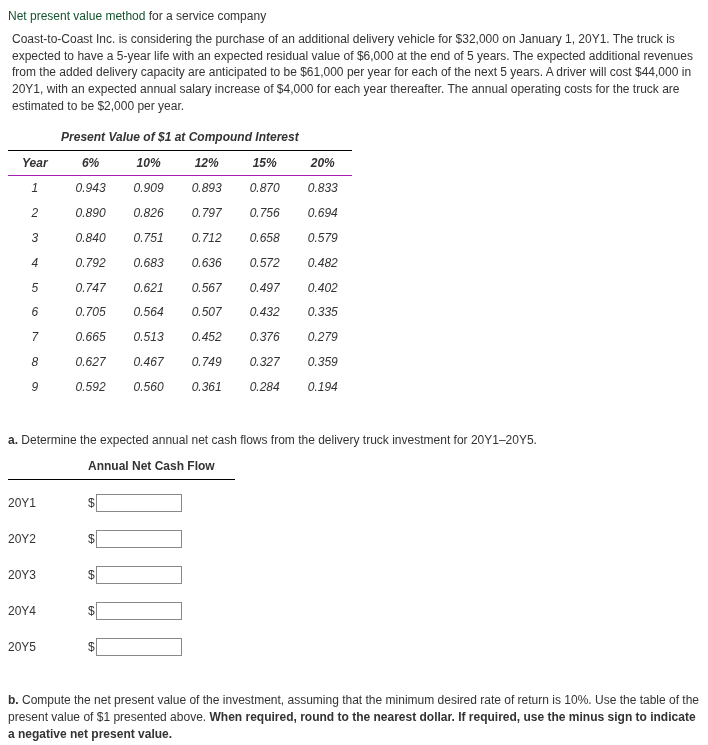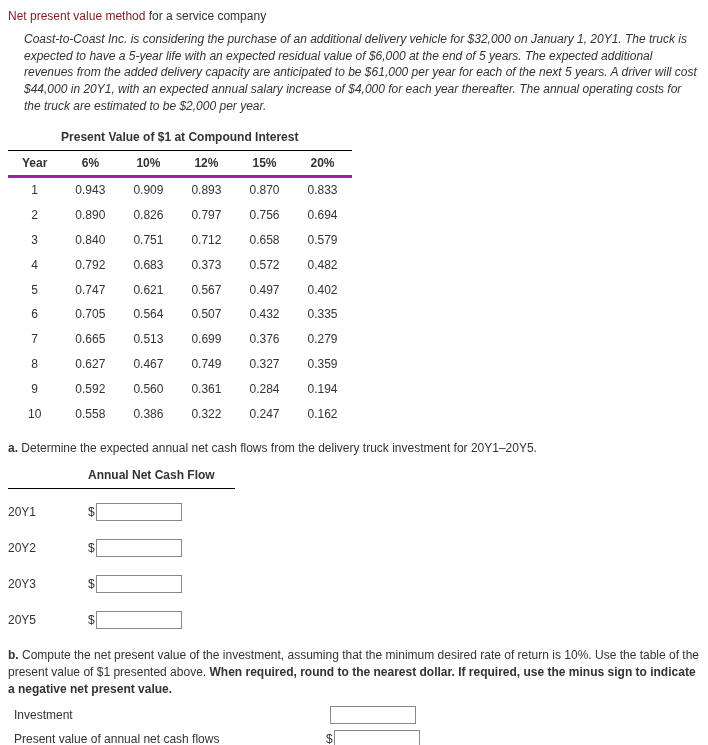--- a/index.html
+++ b/index.html
@@ -5,28 +5,28 @@
   body {
     font-family: Arial, Helvetica, sans-serif;
     font-size: 12px;
     color: #333;
     margin: 0;
     padding: 8px;
     width: 708px;
     box-sizing: border-box;
     line-height: 1.4;
   }
-  .title-link { color: #7f1d1d; }
-  .para { margin: 6px 0 10px 16px; font-style: italic; }
-  .pv-table { border-collapse: collapse; margin: 6px 0 14px 0; }
+  .title-link { color: #14532d; }
+  .para { margin: 6px 0 10px 4px; }
+  .pv-table { border-collapse: collapse; margin: 6px 0 14px 0; font-style: italic; }
   .pv-table th, .pv-table td { padding: 4px 14px; text-align: center; }
-  .pv-table thead tr.header-row th { border-bottom: 3px solid #a21caf; }
+  .pv-table thead tr.header-row th { border-bottom: 1px solid #a21caf; }
   .pv-table tbody td { border-top: none; }
   .pv-caption { font-weight: bold; text-align: center; padding: 4px 0; border-bottom:1px solid #000; }
-  .section-q { margin: 14px 0 6px 0; }
+  .section-q { margin: 32px 0 6px 0; }
   .bold { font-weight: bold; }
   .cf-table { border-collapse: collapse; margin: 4px 0 10px 0; }
   .cf-table th { font-weight: bold; padding: 4px 20px 4px 0; border-bottom:1px solid #000; text-align:left;}
   .cf-table td { padding: 14px 20px 4px 0; margin-top: 46px; }
   .cf-table td.year-cell { width: 60px; }
   .money-wrap { white-space: nowrap; }
   .dollar { margin-right: 1px; }
   input.amount { width: 80px; height: 16px; border:1px solid #888; font-size:12px; padding:0 2px; }
   .npv-table { border-collapse: collapse; margin: 6px 0 10px 0; }
   .npv-table td { padding: 3px 6px; }
@@ -78,21 +78,21 @@
         <td>0.840</td>
         <td>0.751</td>
         <td>0.712</td>
         <td>0.658</td>
         <td>0.579</td>
       </tr>
       <tr>
         <td>4</td>
         <td>0.792</td>
         <td>0.683</td>
-        <td>0.373</td>
+        <td>0.636</td>
         <td>0.572</td>
         <td>0.482</td>
       </tr>
       <tr>
         <td>5</td>
         <td>0.747</td>
         <td>0.621</td>
         <td>0.567</td>
         <td>0.497</td>
         <td>0.402</td>
@@ -102,47 +102,39 @@
         <td>0.705</td>
         <td>0.564</td>
         <td>0.507</td>
         <td>0.432</td>
         <td>0.335</td>
       </tr>
       <tr>
         <td>7</td>
         <td>0.665</td>
         <td>0.513</td>
-        <td>0.699</td>
+        <td>0.452</td>
         <td>0.376</td>
         <td>0.279</td>
       </tr>
       <tr>
         <td>8</td>
         <td>0.627</td>
         <td>0.467</td>
         <td>0.749</td>
         <td>0.327</td>
         <td>0.359</td>
       </tr>
       <tr>
         <td>9</td>
         <td>0.592</td>
         <td>0.560</td>
         <td>0.361</td>
         <td>0.284</td>
         <td>0.194</td>
-      </tr>
-      <tr>
-        <td>10</td>
-        <td>0.558</td>
-        <td>0.386</td>
-        <td>0.322</td>
-        <td>0.247</td>
-        <td>0.162</td>
       </tr>
     </tbody>
 </table>
 
 <div class="section-q">
   <span class="bold">a.</span><span> Determine the expected annual net cash flows from the delivery truck investment for 20Y1–20Y5.</span>
 </div>
 
 <table class="cf-table">
   <thead>
@@ -155,20 +147,24 @@
       <tr>
         <td class="year-cell">20Y1</td>
         <td><span class="money-wrap"><span class="dollar">$</span><input class="amount" style=""></span></td>
       </tr>
       <tr>
         <td class="year-cell">20Y2</td>
         <td><span class="money-wrap"><span class="dollar">$</span><input class="amount" style=""></span></td>
       </tr>
       <tr>
         <td class="year-cell">20Y3</td>
+        <td><span class="money-wrap"><span class="dollar">$</span><input class="amount" style=""></span></td>
+      </tr>
+      <tr>
+        <td class="year-cell">20Y4</td>
         <td><span class="money-wrap"><span class="dollar">$</span><input class="amount" style=""></span></td>
       </tr>
       <tr>
         <td class="year-cell">20Y5</td>
         <td><span class="money-wrap"><span class="dollar">$</span><input class="amount" style=""></span></td>
       </tr>
     </tbody>
 </table>
 
 <div class="section-q">

